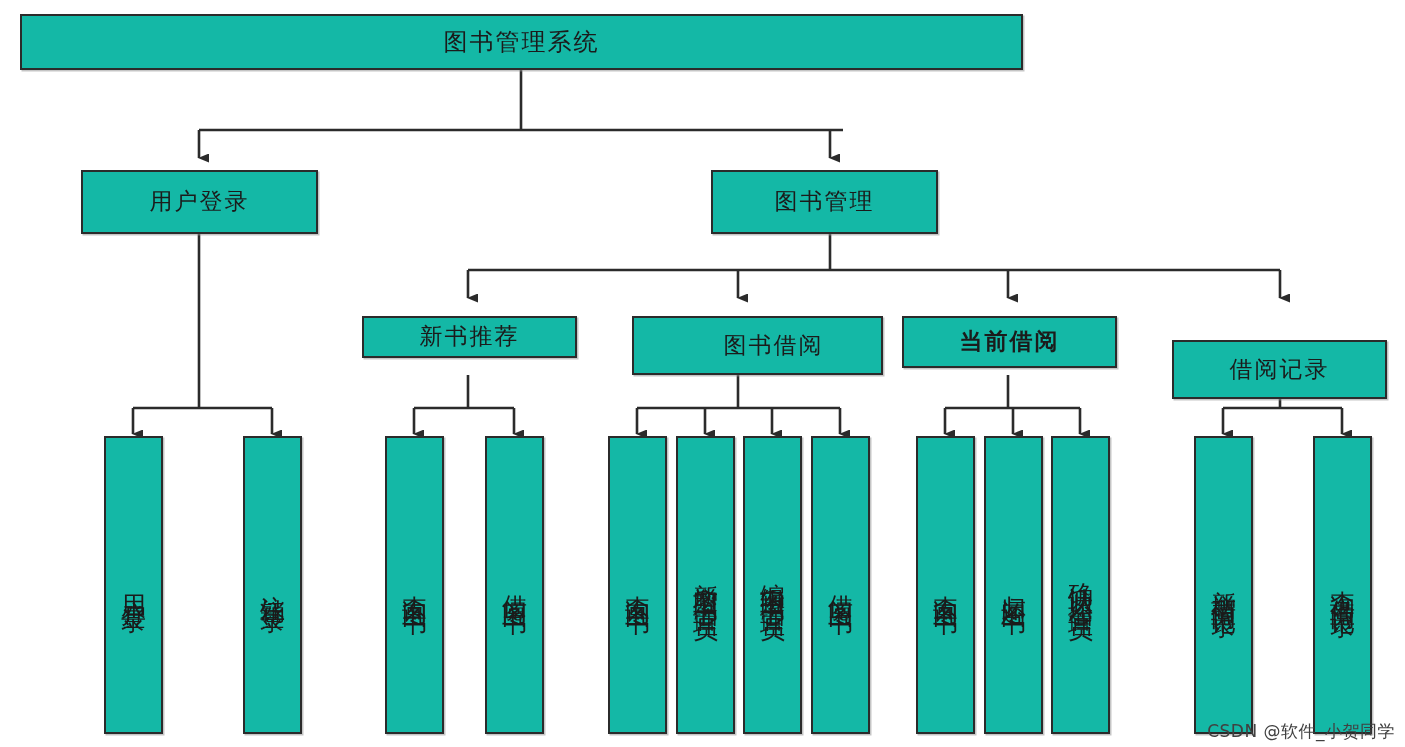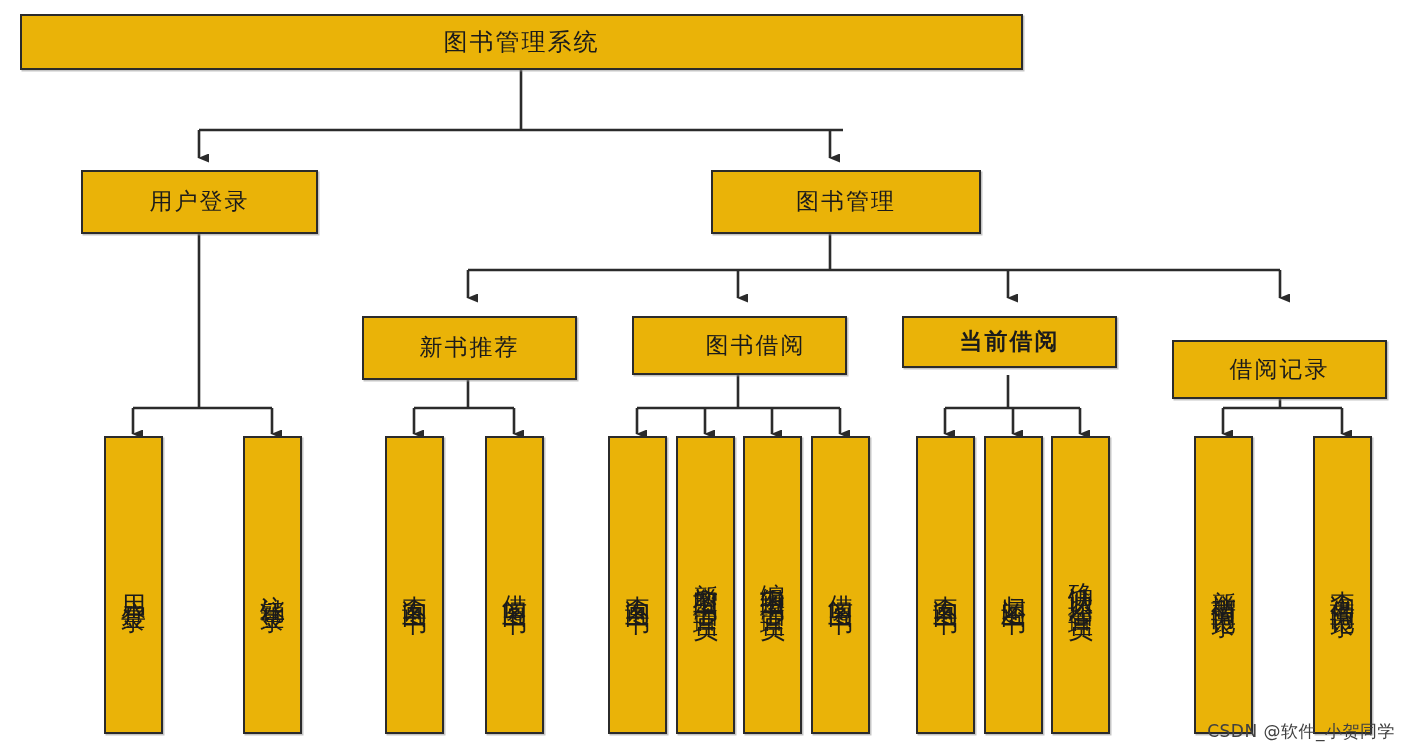--- a/index.html
+++ b/index.html
@@ -15,21 +15,21 @@
     width:1405px;height:747px;
   }
   svg#edges{
     position:absolute;left:0;top:0;
     width:1405px;height:747px;
     pointer-events:none;
   }
   .node{
     position:absolute;
     box-sizing:border-box;
-    background:#eab308;
+    background:#14b8a6;
     border:2.5px solid #2b2b2b;
     display:flex;
     align-items:center;
     justify-content:center;
     color:#1b1b1b;
     z-index:2;
     box-shadow:1.5px 1.5px 0 rgba(150,150,150,0.55);
   }
   .node .label{
     line-height:1.18;
@@ -124,28 +124,28 @@
     </g>
   </svg>
 
   <div class="node horiz root" style="left:20px;top:14px;width:1003px;height:56px;">
     <span class="label">图书管理系统</span>
   </div>
 
   <div class="node horiz" style="left:81px;top:170px;width:237px;height:64px;">
     <span class="label">用户登录</span>
   </div>
-  <div class="node horiz" style="left:711px;top:170px;width:270px;height:64px;">
+  <div class="node horiz" style="left:711px;top:170px;width:227px;height:64px;">
     <span class="label">图书管理</span>
   </div>
 
-  <div class="node horiz" style="left:362px;top:316px;width:215px;height:64px;">
+  <div class="node horiz" style="left:362px;top:316px;width:215px;height:42px;">
     <span class="label">新书推荐</span>
   </div>
-  <div class="node horiz" style="left:632px;top:316px;width:215px;height:59px;padding-left:32px;">
+  <div class="node horiz" style="left:632px;top:316px;width:251px;height:59px;padding-left:32px;">
     <span class="label">图书借阅</span>
   </div>
   <div class="node horiz" style="left:902px;top:316px;width:215px;height:52px;font-weight:bold;">
     <span class="label">当前借阅</span>
   </div>
   <div class="node horiz" style="left:1172px;top:316px;width:215px;height:59px;margin-top:24px;">
     <span class="label">借阅记录</span>
   </div>
 
   <div class="node vert" style="left:104px;top:436px;width:59px;height:298px;">

